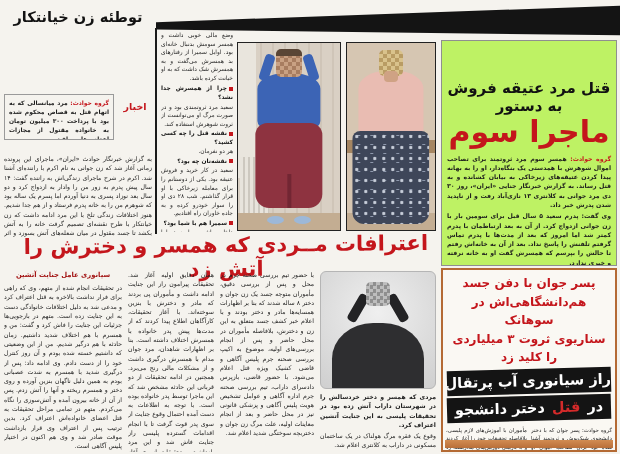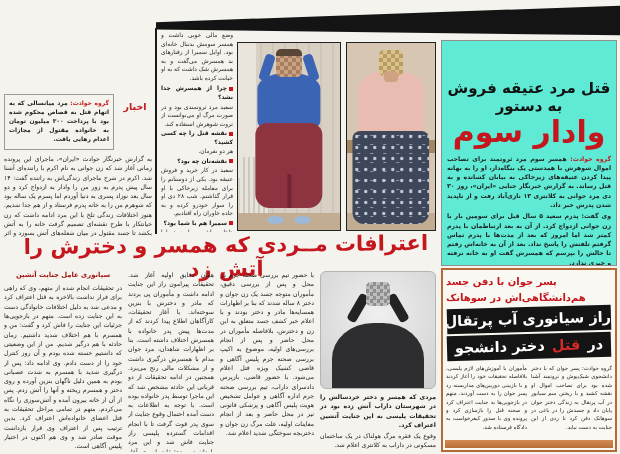--- a/index.html
+++ b/index.html
@@ -12,21 +12,21 @@
   }
   .abs { position:absolute; }
 
   
   #top-wedge { left:156px; top:5px; width:464px; height:33px; background:#141414;
     clip-path:polygon(0 52%, 100% 2%, 100% 92%, 0 74%); }
 
   
   #left-title { left:4px; top:8px; width:148px; text-align:center;
     font-size:14.5px; font-weight:bold; line-height:1.3; color:#121212; }
-  #left-kicker-row { left:4px; top:94px; width:148px; height:56px; display:flex; gap:4px; }
+  #left-kicker-row { left:4px; top:94px; width:148px; height:46px; display:flex; gap:4px; }
   #news-label { width:34px; color:#c4161c; font-weight:bold; font-size:9.5px;
     text-align:center; padding-top:7px; }
   #left-lead { flex:1; border:1px solid #9a9a9a; padding:3px 4px;
     font-size:6px; font-weight:bold; line-height:1.5; text-align:justify; overflow:hidden; }
   #left-lead .red, .red-inline { color:#c4161c; }
   #left-body { left:4px; top:154px; width:148px; height:86px;
     font-size:6.2px; line-height:1.5; text-align:justify; overflow:hidden; }
 
   #col-divider { left:155px; top:28px; width:2px; height:206px; background:#1a1a1a; }
 
@@ -80,21 +80,21 @@
     border-radius:42% 42% 10px 10px / 26% 26% 8px 8px; }
   #photo-female .skirt { position:absolute; left:50%; transform:translateX(-50%); top:47%;
     width:88%; height:50%; background-color:#3e4659;
     background-image:radial-gradient(#c7cdd9 1.2px, transparent 1.7px),
                      radial-gradient(#8f99ad 1px, transparent 1.4px);
     background-size:9px 11px, 13px 9px;
     border-radius:8px 8px 12px 12px; }
 
   
   #main-box { left:441px; top:40px; width:176px; height:226px;
-    border:1px solid #8f8f8f; background:#5eead4; padding:4px 5px; overflow:hidden; }
+    border:1px solid #8f8f8f; background:#bef264; padding:4px 5px; overflow:hidden; }
   #main-title { margin-top:34px; text-align:center; font-size:15px; font-weight:bold; color:#121212; }
   #main-title-red { text-align:center; font-size:30px; font-weight:bold; color:#c4161c; line-height:1.15; }
   #main-lead { margin-top:4px; font-size:6.2px; font-weight:bold; line-height:1.5; text-align:justify; }
   #main-quote { margin-top:2px; font-size:6.2px; font-weight:bold; line-height:1.5; text-align:justify; }
 
   
   #fire-headline { left:0; top:233px; width:452px; text-align:center;
     font-size:21px; font-weight:bold; color:#c4161c; transform:rotate(-0.6deg); }
   .fire-col { top:270px; height:182px; font-size:6.2px; line-height:1.5;
     text-align:justify; overflow:hidden; }
@@ -112,38 +112,39 @@
     background-size:7px 7px; width:24px; height:24px; top:9%; }
   #photo-bw .arm { background:#232325; height:30px; top:18%; }
   #photo-bw .arm.l { left:28%; transform:rotate(30deg); }
   #photo-bw .arm.r { right:28%; transform:rotate(-30deg); }
   #fire-caption { margin-top:3px; font-size:6.2px; font-weight:bold; line-height:1.5; text-align:justify; }
   #fire-caption-tail { margin-top:2px; font-size:6.2px; line-height:1.5; text-align:justify; }
 
   
   #cyanide-box { left:441px; top:268px; width:176px; height:184px;
     border:2px solid #b46a34; background:#faf8f3; padding:4px 3px 12px; overflow:hidden; }
-  .cy-kicker { text-align:left; font-size:10px; font-weight:bold; color:#c4161c; line-height:1.55; }
+  .cy-kicker { text-align:center; font-size:12px; font-weight:bold; color:#c4161c; line-height:1.55; }
   .banner { margin:2px 1px 0; background:#141414; color:#fff; text-align:center;
     font-size:14.5px; font-weight:bold; height:25px; line-height:25px;
     transform:rotate(-1.6deg); white-space:nowrap; overflow:hidden; }
   .banner .red-word { color:#d42a2a; padding:0 2px; }
   #cy-cols { display:flex; gap:4px; margin-top:5px; }
   .cy-col { flex:1; font-size:5.4px; line-height:1.55; text-align:justify; overflow:hidden; height:74px; }
   #cy-bar { position:absolute; left:2px; right:2px; bottom:2px; height:8px;
     background:linear-gradient(#d28c52,#b96f39); }
 </style>
 </head>
 <body>
 
 <div id="page">
 
   <div class="abs" id="top-wedge"></div>
 
   <div class="abs" id="left-title">
+    <div>توطئه زن خیانتکار</div>
   </div>
   <div class="abs" id="left-kicker-row">
     <div id="news-label">اخبار</div>
     <div id="left-lead">
       <span class="red">گروه حوادث:</span><span> مرد میانسالی که به اتهام قتل به قصاص محکوم شده بود با پرداخت ۳۰۰ میلیون تومان به خانواده مقتول از مجازات اعدام رهایی یافت.</span>
     </div>
   </div>
   <div class="abs" id="left-body">به گزارش خبرنگار حوادث «ایران»، ماجرای این پرونده زمانی آغاز شد که زن جوانی به نام اکرم با راننده‌ای آشنا شد. اکرم در شرح ماجرای زندگی‌اش به راننده گفت: ۱۴ سال پیش پدرم به زور من را وادار به ازدواج کرد و دو سال بعد نوزاد پسری به دنیا آوردم اما پسرم یک ساله بود که شوهرم من را به خانه پدرم فرستاد و از هم جدا شدیم. هنوز اختلافات زندگی تلخ با این مرد ادامه داشت که زن خیانتکار با طرح نقشه‌ای تصمیم گرفت خانه را به آتش بکشد تا جسد مقتول در میان شعله‌های آتش بسوزد و اثر جنایت از میان برود اما راز این جنایت زمانی فاش شد که مأموران جسد پیرمرد را در میان شعله‌ها پیدا کردند و ماجرا به پلیس گزارش شد.</div>
 
   <div class="abs" id="col-divider"></div>
@@ -207,21 +208,21 @@
     <div class="rail"></div>
     <div class="floor"></div>
     <div class="torso"></div>
     <div class="head-px"></div>
     <div class="hands"></div>
     <div class="skirt"></div>
   </div>
 
   <div class="abs" id="main-box">
     <div id="main-title">قتل مرد عتیقه فروش به دستور</div>
-    <div id="main-title-red">وادار سوم</div>
+    <div id="main-title-red">ماجرا سوم</div>
     <div id="main-lead">
       <span class="red-inline">گروه حوادث:</span><span> همسر سوم مرد ثروتمند برای تصاحب اموال شوهرش با همدستی یک بنگاه‌دار، او را به بهانه پیدا کردن عتیقه‌های زیرخاکی به بیابان کشانده و به قتل رساند. به گزارش خبرنگار جنایی «ایران»، روز ۳۰ دی مرد جوانی به کلانتری ۱۳ نازی‌آباد رفت و از ناپدید شدن پدرش خبر داد.</span>
     </div>
     <div id="main-quote">وی گفت: پدرم سعید ۵ سال قبل برای سومین بار با زن جوانی ازدواج کرد. از آن به بعد ارتباطمان با پدرم کمتر شد اما امروز که بعد از مدت‌ها با پدرم تماس گرفتم تلفنش را پاسخ نداد. بعد از آن به خانه‌اش رفتم تا حالش را بپرسم که همسرش گفت او به خانه نرفته و خبری ندارد.</div>
 
   </div>
 
   <div class="abs" id="fire-headline">اعترافات مــردی که همسر و دخترش را آتش زد</div>
 
   <div class="abs fire-col" id="fire-col-a">
@@ -237,20 +238,21 @@
       <div class="arm l"></div>
       <div class="arm r"></div>
       <div class="head-px"></div>
     </div>
     <div id="fire-caption">مردی که همسر و دختر خردسالش را در شهرستان داراب آتش زده بود در تحقیقات پلیسی به این جنایت آتشین اعتراف کرد.</div>
     <div id="fire-caption-tail">وقوع یک فقره مرگ هولناک در یک ساختمان مسکونی در داراب به کلانتری اعلام شد.</div>
   </div>
 
   <div class="abs" id="cyanide-box">
     <div class="cy-kicker">پسر جوان با دفن جسد هم‌دانشگاهی‌اش در سوهانک</div>
+    <div class="cy-kicker">سناریوی ثروت ۳ میلیاردی را کلید زد</div>
     <div class="banner">راز سیانوری آب پرتقال</div>
     <div class="banner">
       <span>در</span>
       <span class="red-word">قتل</span>
       <span>دختر دانشجو</span>
     </div>
     <div id="cy-cols">
       <div class="cy-col">گروه حوادث: پسر جوان که با دختر دانشجوی شیک‌پوش و ثروتمند آشنا شده بود برای تصاحب اموال او نقشه کشید و با ریختن سم سیانور در آب پرتقال به زندگی دختر جوان پایان داد و جسدش را در باغی در سوهانک دفن کرد تا ردی از این جنایت به دست نیاید.</div>
       <div class="cy-col">مأموران با آموزش‌های لازم پلیسی، بلافاصله تحقیقات خود را آغاز کردند و با بازبینی دوربین‌های مداربسته رد پسر جوان را به دست آوردند. متهم در بازجویی‌ها به جنایت اعتراف کرد و صحنه قتل را بازسازی کرد و پرونده وی با صدور کیفرخواست به دادگاه فرستاده شد.</div>
     </div>

